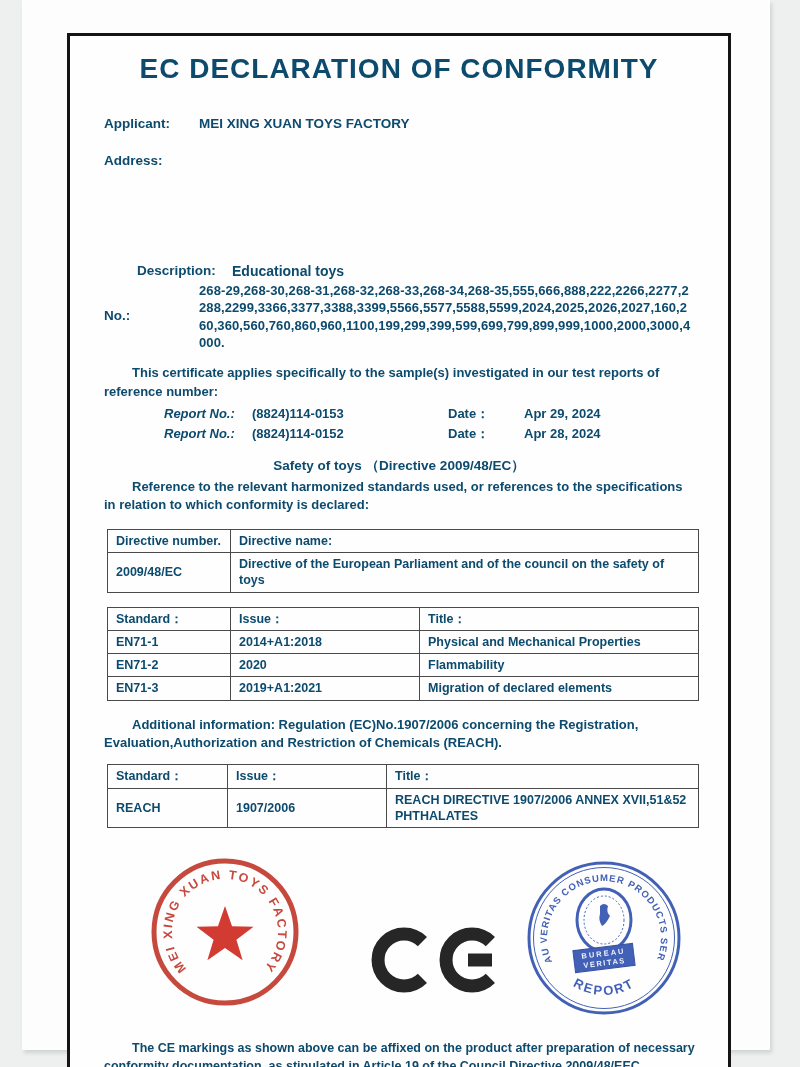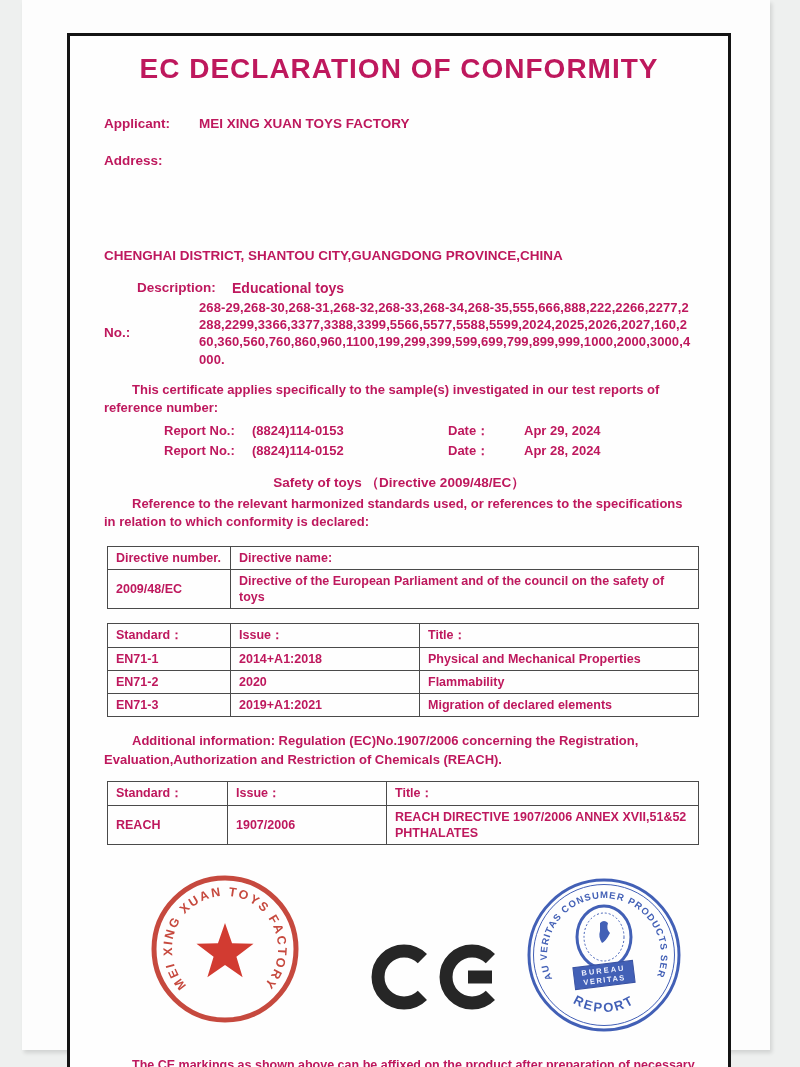--- a/index.html
+++ b/index.html
@@ -2,21 +2,21 @@
 <html><head>
 <meta charset="utf-8">
 <style>
   html,body{margin:0;padding:0;}
   .stage{
     width:800px;height:1067px;
     background:#eef0ef;
     position:relative;
     font-family:"Liberation Sans",sans-serif;
     font-weight:700;
-    color:#be185d;
+    color:#0c4a6e;
     overflow:hidden;
   }
   .page{
     position:absolute;left:22px;top:0;
     width:748px;height:1050px;
     background:#fdfdfd;
     box-shadow:2px 3px 4px rgba(0,0,0,0.12);
   }
   .doc-border{
     position:absolute;left:45px;top:33px;
@@ -38,21 +38,21 @@
   .f-value{flex:1;}
   .row-applicant{margin-top:30px;}
   .row-address{margin-top:21px;flex-direction:column;}
   .row-description{margin-top:15px;padding-left:33px;}
   .f-value-desc{font-size:14px;}
   .row-no{margin-top:1px;align-items:center;}
   .no-numbers{font-size:13px;line-height:1.33;word-break:break-all;letter-spacing:0.1px;}
   .para{font-size:13px;line-height:1.42;text-indent:28px;margin:13px 0 0 0;}
   .report-row{display:flex;font-size:13px;line-height:1.42;margin-top:2px;}
   .rep-indent{flex:0 0 60px;}
-  .rep-label{flex:0 0 88px;}
+  .rep-label{flex:0 0 88px;font-style:italic;}
   .rep-no{flex:0 0 196px;}
   .date-label{flex:0 0 76px;}
   .reports{margin-top:4px;}
   .safety-heading{margin-top:13px;text-align:center;font-size:13.5px;}
   .ref-note{margin-top:3px;}
   table{border-collapse:collapse;width:592px;margin:14px 0 0 3px;table-layout:fixed;}
   td,th{border:1px solid #4a4a4a;font-size:12.5px;font-weight:700;text-align:left;
         padding:3px 8px;line-height:1.3;vertical-align:middle;}
   .t1-c1{width:106px;}
   .t2-c1{width:106px;} .t2-c2{width:172px;}
@@ -75,21 +75,20 @@
 
       <h1 class="title">EC DECLARATION OF CONFORMITY</h1>
 
       <div class="field-row row-applicant">
         <span class="f-label">Applicant:</span>
         <span class="f-value">MEI XING XUAN TOYS FACTORY</span>
       </div>
 
       <div class="field-row row-address">
         <span class="f-label">Address:</span>
-        <span class="f-value">CHENGHAI DISTRICT, SHANTOU CITY,GUANGDONG PROVINCE,CHINA</span>
       </div>
 
       <div class="field-row row-description">
         <span class="f-label">Description:</span>
         <span class="f-value f-value-desc">Educational toys</span>
       </div>
 
       <div class="field-row row-no">
         <span class="f-label">No.:</span>
         <span class="f-value no-numbers">268-29,268-30,268-31,268-32,268-33,268-34,268-35,555,666,888,222,2266,2277,2288,2299,3366,3377,3388,3399,5566,5577,5588,5599,2024,2025,2026,2027,160,260,360,560,760,860,960,1100,199,299,399,599,699,799,899,999,1000,2000,3000,4000.</span>

